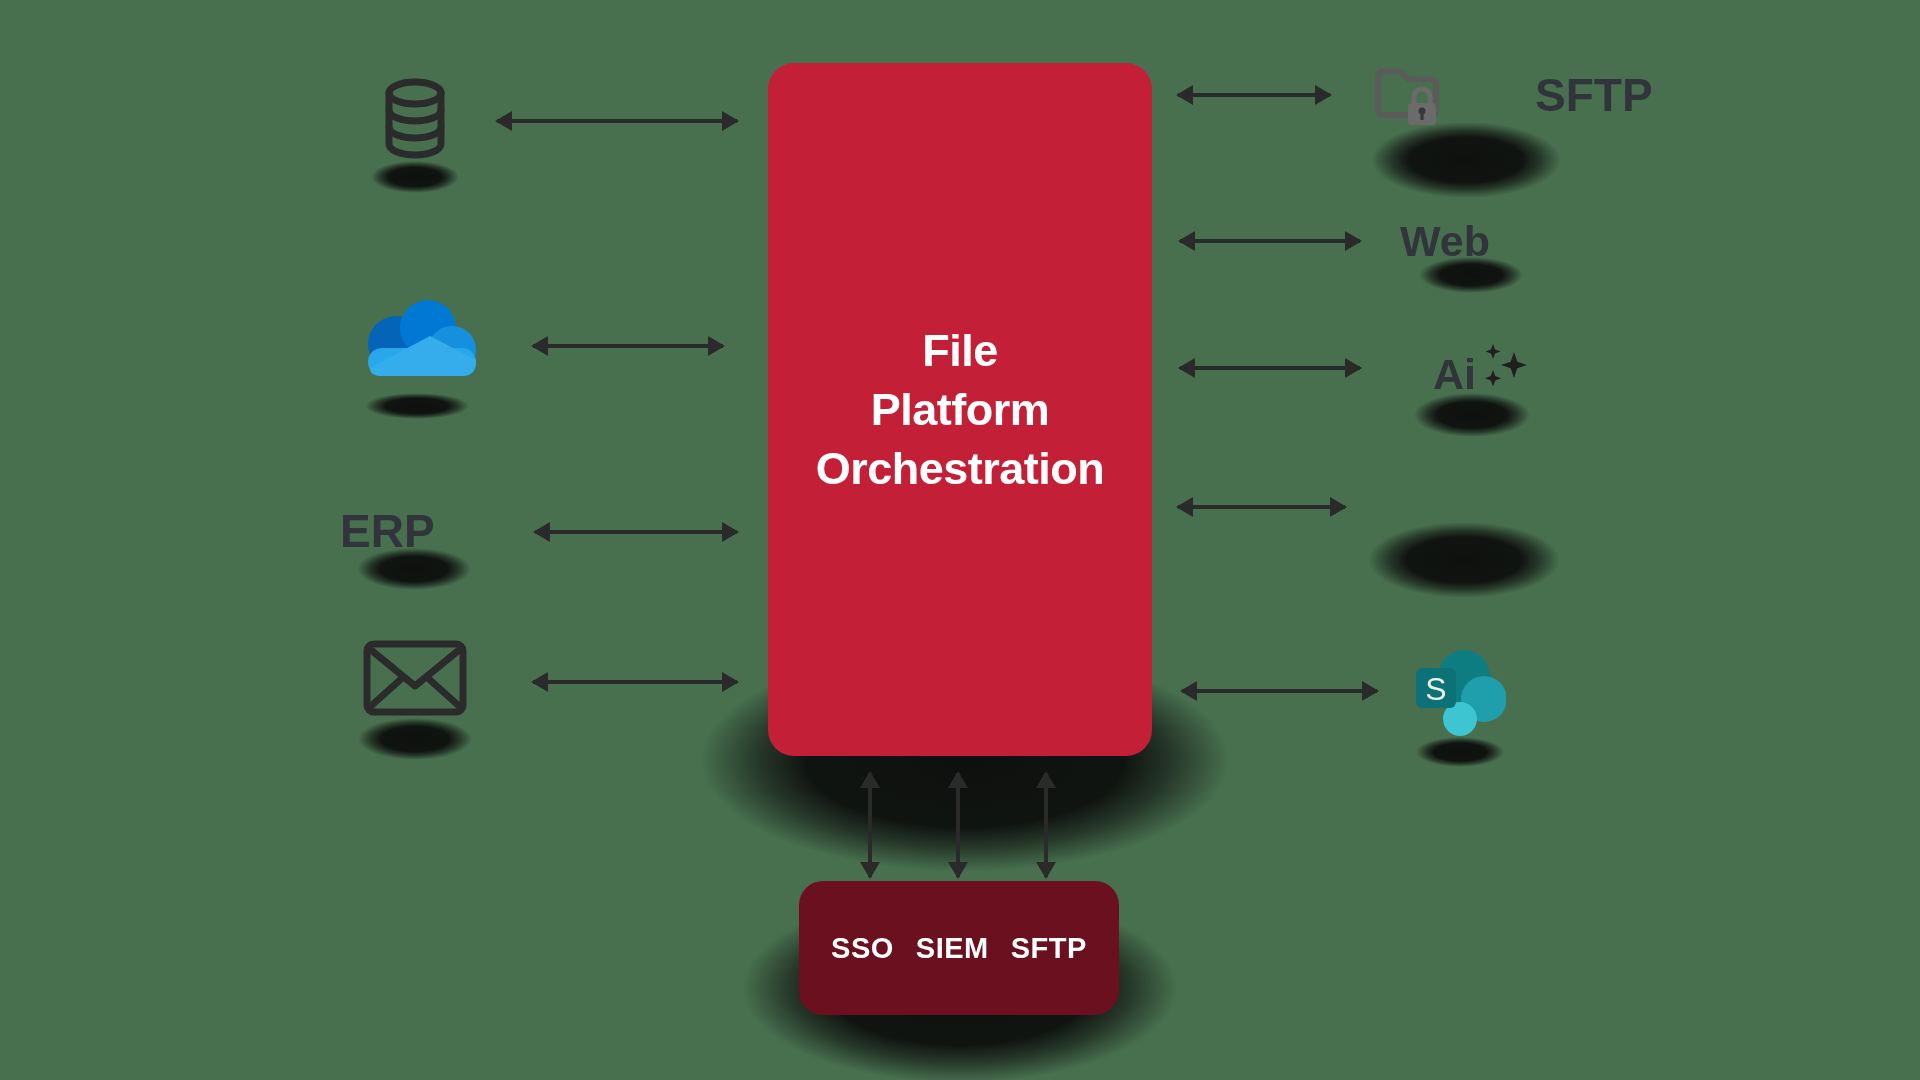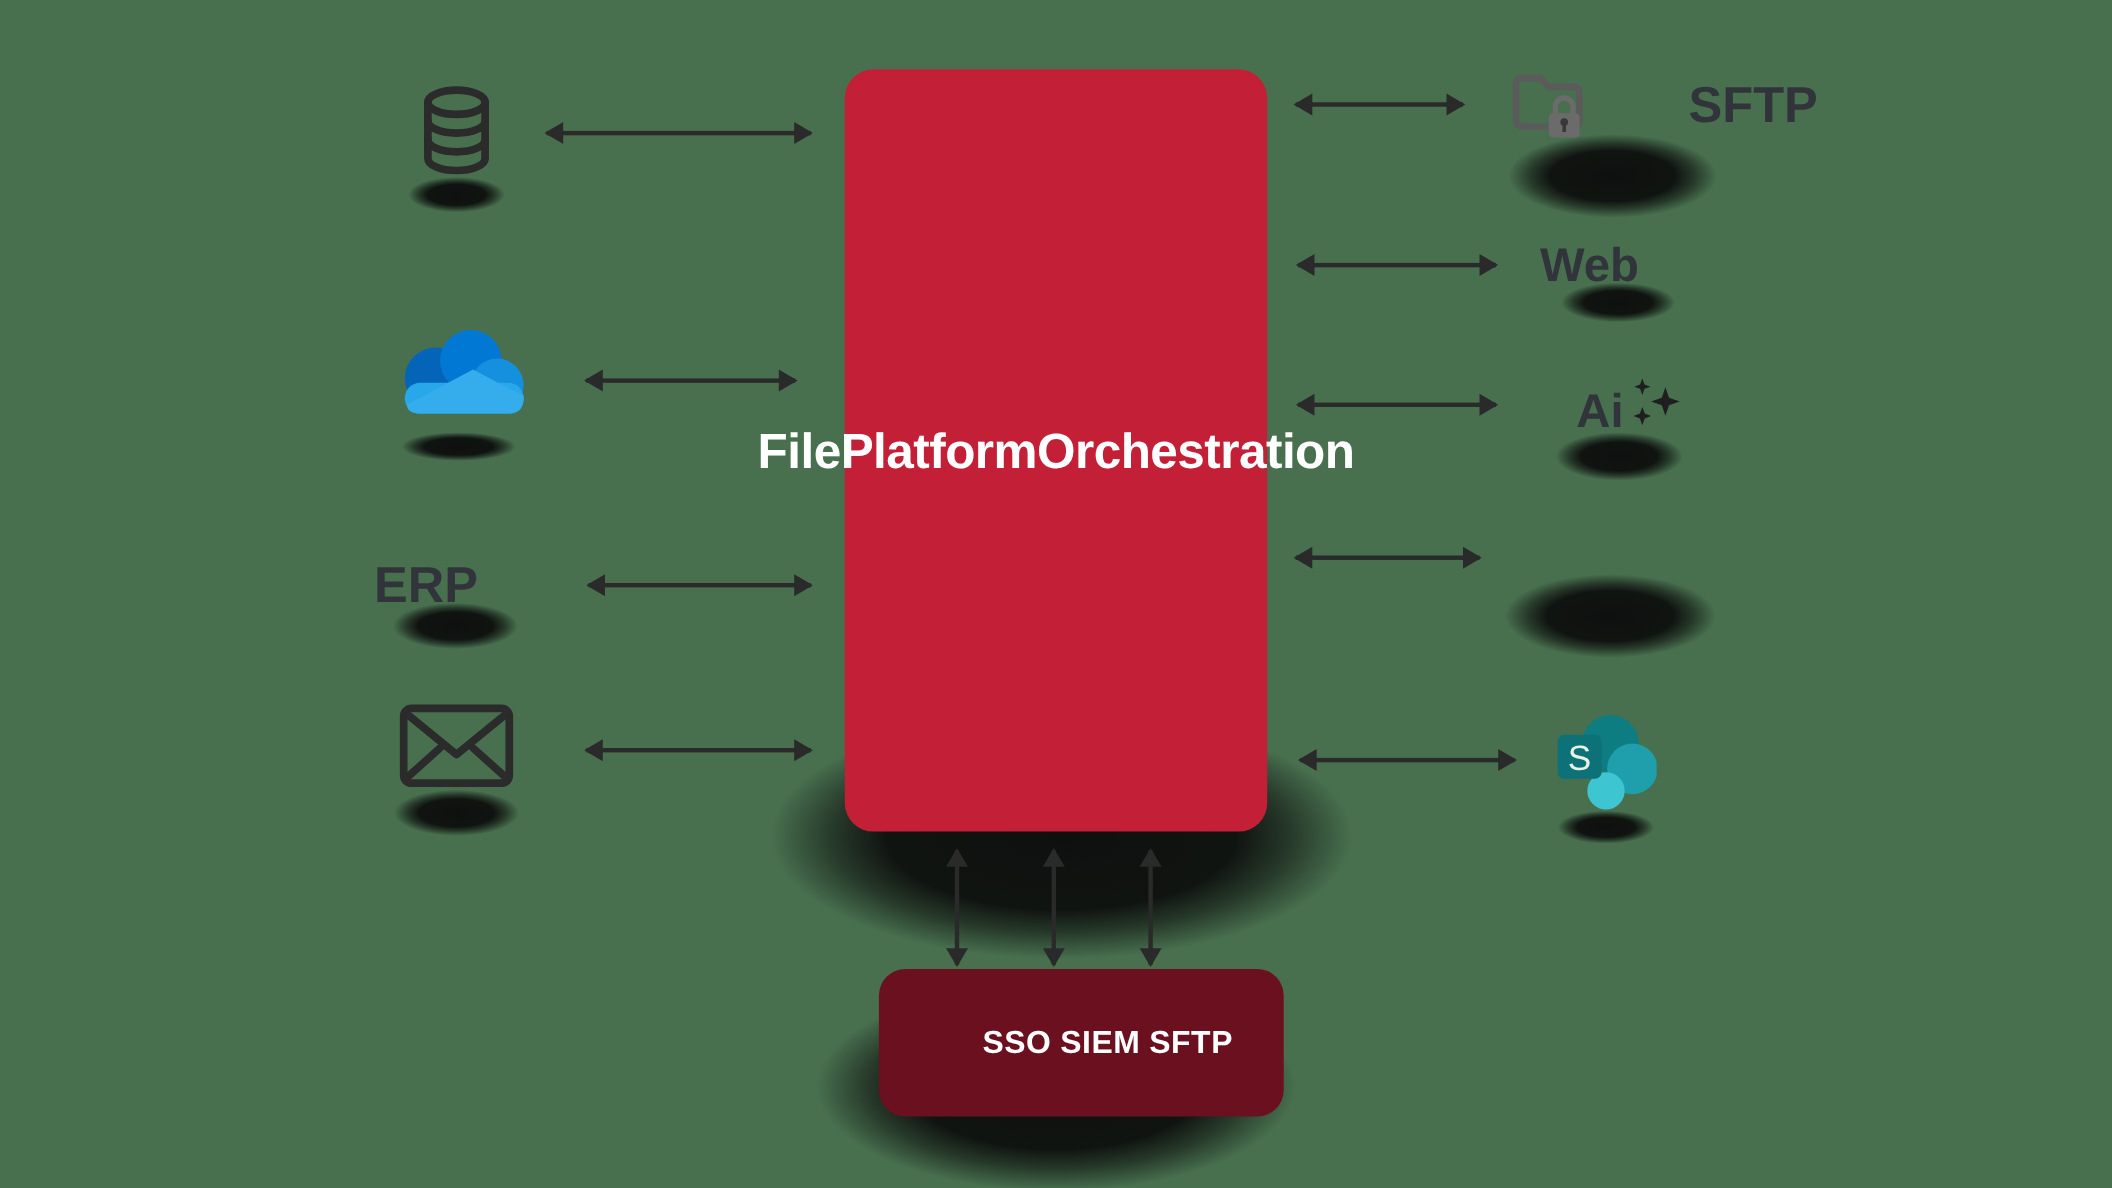--- a/index.html
+++ b/index.html
@@ -35,30 +35,30 @@
   }
   .arrow-v::after{
     content:"";position:absolute;bottom:-2px;left:-8px;width:0;height:0;
     border-left:10px solid transparent;border-right:10px solid transparent;
     border-top:17px solid #2A2A2A;
   }
   
   .platform-box{
     position:absolute;left:768px;top:63px;width:384px;height:693px;
     border-radius:26px;background:#C32038;
-    display:flex;flex-direction:row;align-items:center;justify-content:center;
+    display:flex;flex-direction:column;align-items:center;justify-content:center;
   }
   .platform-title-line{
     font-weight:bold;font-size:45px;line-height:59px;color:#FFFFFF;
     letter-spacing:-0.5px;text-align:center;
   }
   .governance-box{
     position:absolute;left:799px;top:881px;width:320px;height:134px;
     border-radius:24px;background:#6B101F;
-    display:flex;align-items:center;justify-content:center;gap:8px;padding-left:48px;
+    display:flex;align-items:center;justify-content:center;gap:22px;
   }
   .governance-item{font-weight:bold;font-size:29px;color:#FFFFFF;letter-spacing:0.5px;}
   
   .side-label{position:absolute;font-weight:bold;color:#31353B;}
   .label-46{font-size:46px;line-height:50px;}
   .label-43{font-size:43px;line-height:48px;}
   .icon{position:absolute;}
 </style>
 </head>
 <body>

